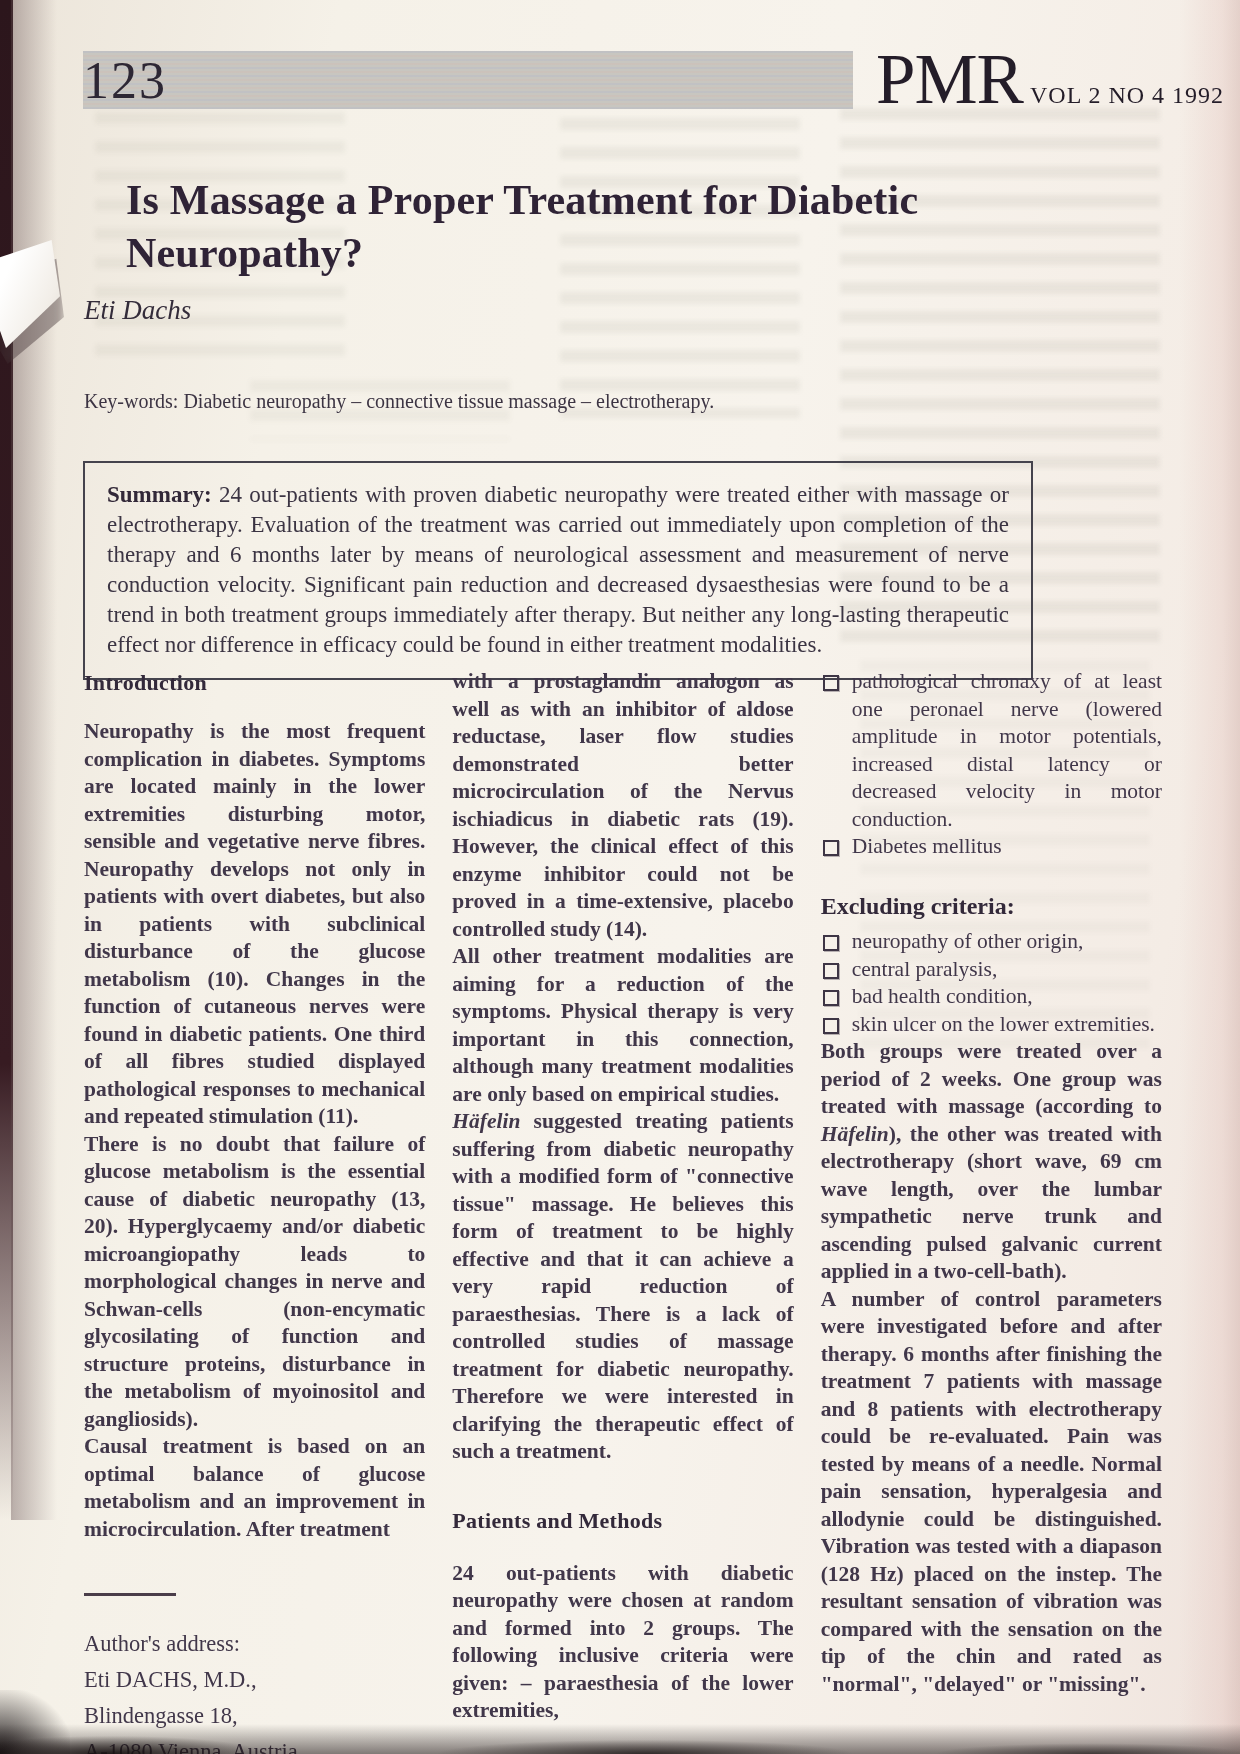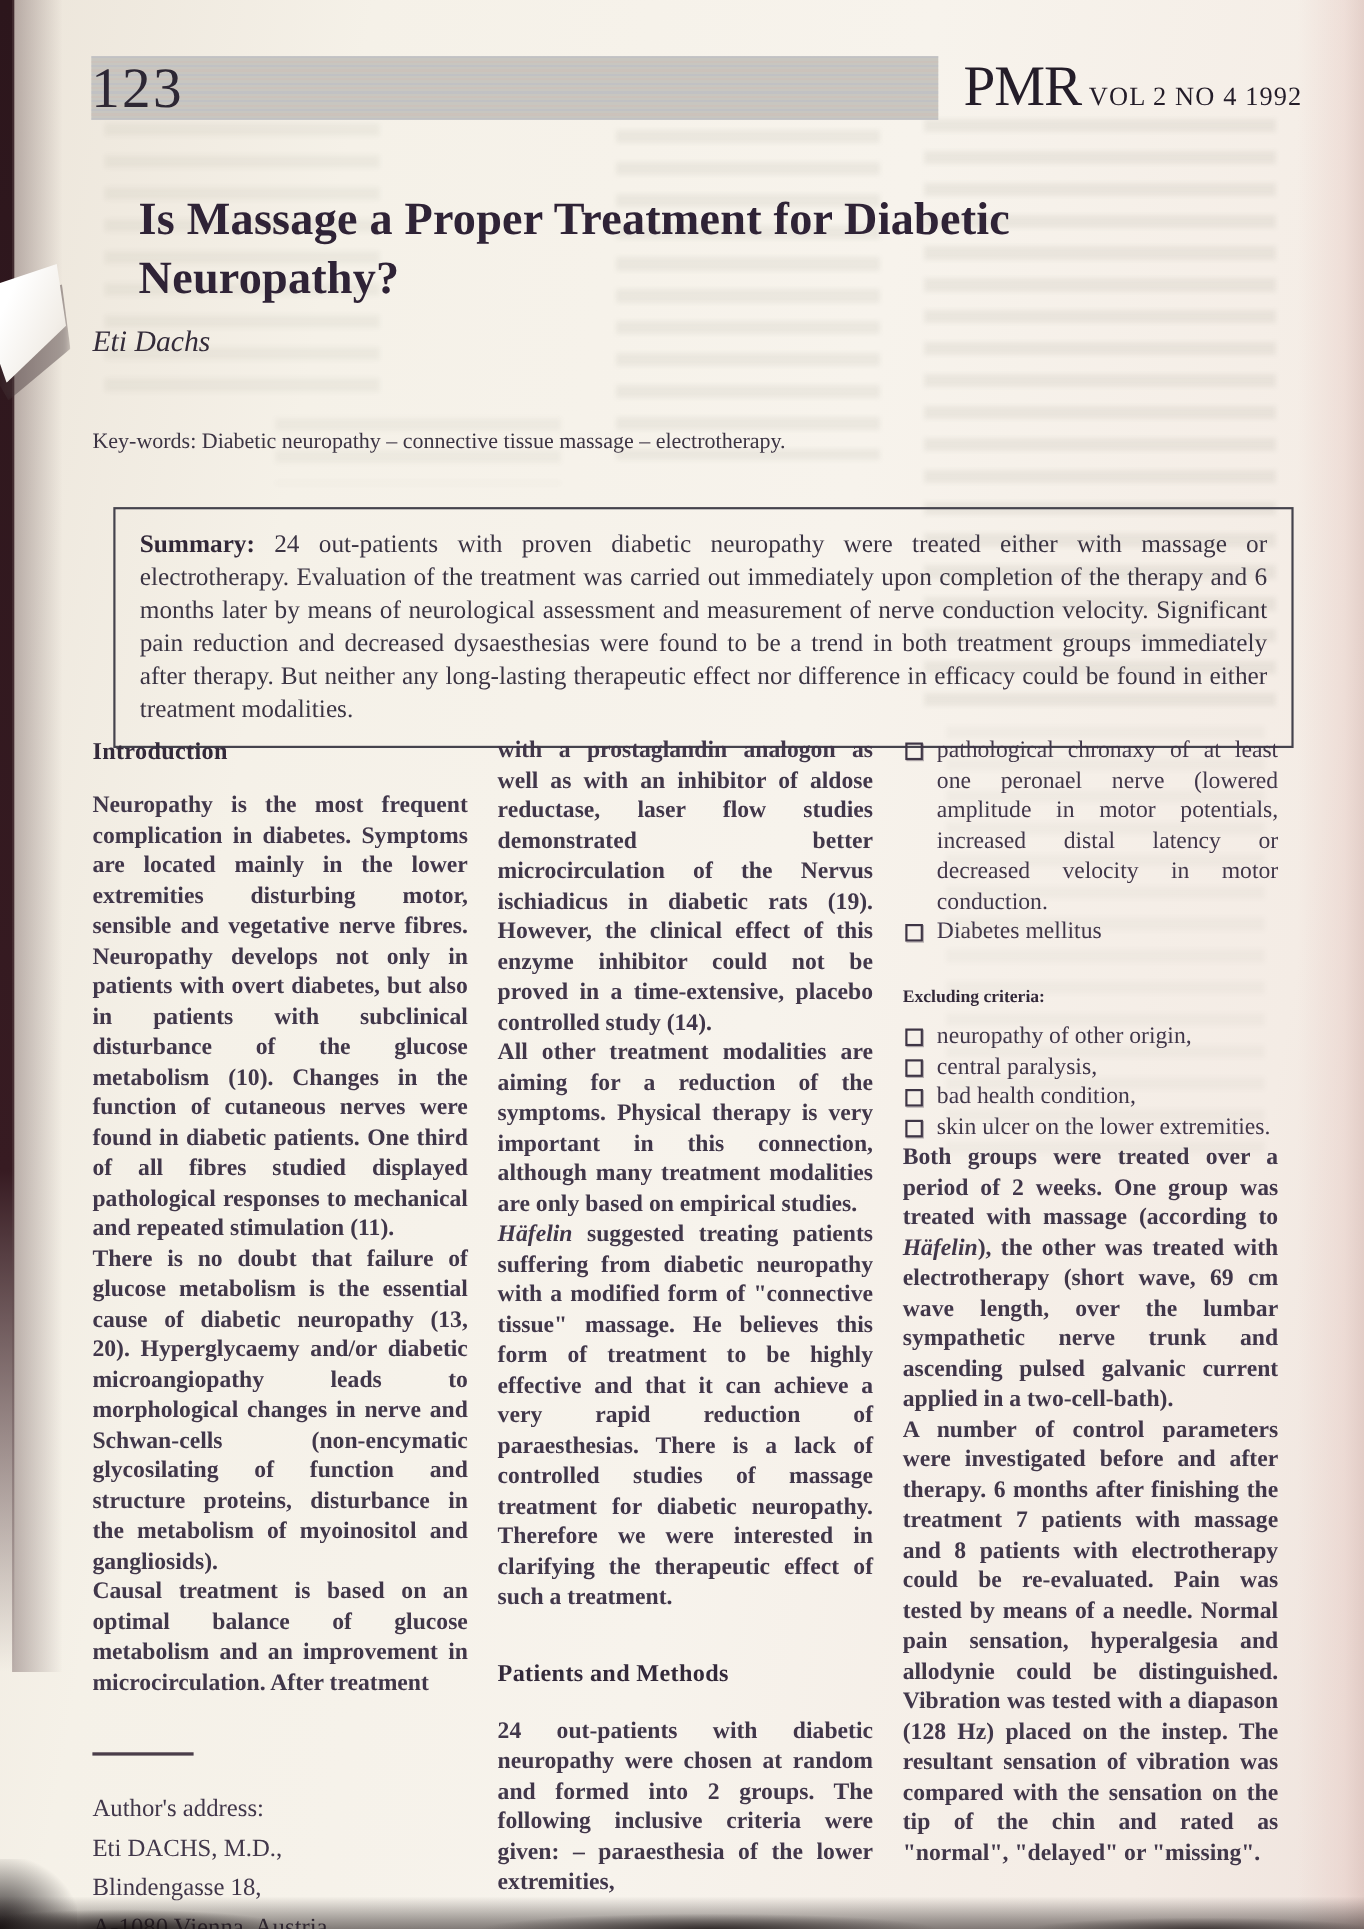--- a/index.html
+++ b/index.html
@@ -41,43 +41,43 @@
   
   .header-bar { position:absolute; left:83px; top:51px; width:770px; height:58px;
     box-sizing:border-box; display:flex; align-items:center; justify-content:flex-start; padding-right:125px;
     background:
       repeating-linear-gradient(to bottom,
         rgba(168,176,206,.22) 0 2px, rgba(0,0,0,0) 2px 4px,
         rgba(214,181,170,.22) 4px 6px, rgba(0,0,0,0) 6px 8px),
       #c8c6c0; }
   .page-number { font-size:52px; color:#2d2734; letter-spacing:2px; }
   .journal { position:absolute; left:876px; top:50px; display:flex; align-items:baseline; color:#241d29; white-space:nowrap; }
-  .journal-name { font-size:52px; line-height:58px; letter-spacing:-1px; }
+  .journal-name { font-size:71px; line-height:58px; letter-spacing:-1px; }
   .journal-issue { font-size:24px; letter-spacing:1px; margin-left:7px; }
 
   
   .title { position:absolute; left:84px; top:146px; width:980px;
     font-size:42px; line-height:53px; font-weight:bold; color:#2f2336; letter-spacing:.2px;margin-left:42px; }
   .title span { display:block; }
   .author { position:absolute; left:84px; top:295px; font-style:italic; font-size:27px; color:#342c3a; }
   .keywords { position:absolute; left:84px; top:390px; font-size:20px; color:#3c3443; }
 
-  .summary-box { position:absolute; left:83px; top:461px; width:1073px; box-sizing:border-box;
+  .summary-box { position:absolute; left:83px; top:461px; width:950px; box-sizing:border-box;
     border:2px solid #45434d; padding:17px 22px 18px 22px;
-    font-size:23px; line-height:30px; text-align:justify; color:#3b3443;margin-left:20px; }
+    font-size:23px; line-height:30px; text-align:justify; color:#3b3443; }
   .summary-box b { color:#322838; }
 
   
   .columns { position:absolute; left:84px; top:668px; width:1078px; display:flex; gap:27px; }
   .col { flex:1 1 0; font-size:21.5px; line-height:27.5px; text-align:justify; color:#41374a; }
   .col p { margin:0;font-weight:bold; }
   h3.section { font-size:22px; line-height:30px; font-weight:bold; color:#33293a;
     margin:0 0 20px 0; letter-spacing:.3px; text-align:left; }
   h3.mid { margin-top:40px; margin-bottom:24px; }
-  h4.sub { font-size:16px; font-weight:bold; color:#33293a; margin:32px 0 8px 0; text-align:left; }
+  h4.sub { font-size:24px; font-weight:bold; color:#33293a; margin:32px 0 8px 0; text-align:left; }
   .it { font-style:italic; }
 
   .footnote { margin-top:50px; text-align:left; }
   .footnote-rule { width:92px; border-top:3px solid #4a3d49; margin:0 0 30px 0; }
   .addr div { font-size:22.5px; line-height:36px; }
 
   ul.blist { list-style:none; margin:0; padding:0; }
   ul.blist li { display:flex; margin:0; }
   .bullet-box { flex:none; width:12px; height:12px; border:2.5px solid #3e3545; margin:7px 13px 0 2px;
     box-shadow:1px 1px 0 rgba(62,53,69,.35); }

